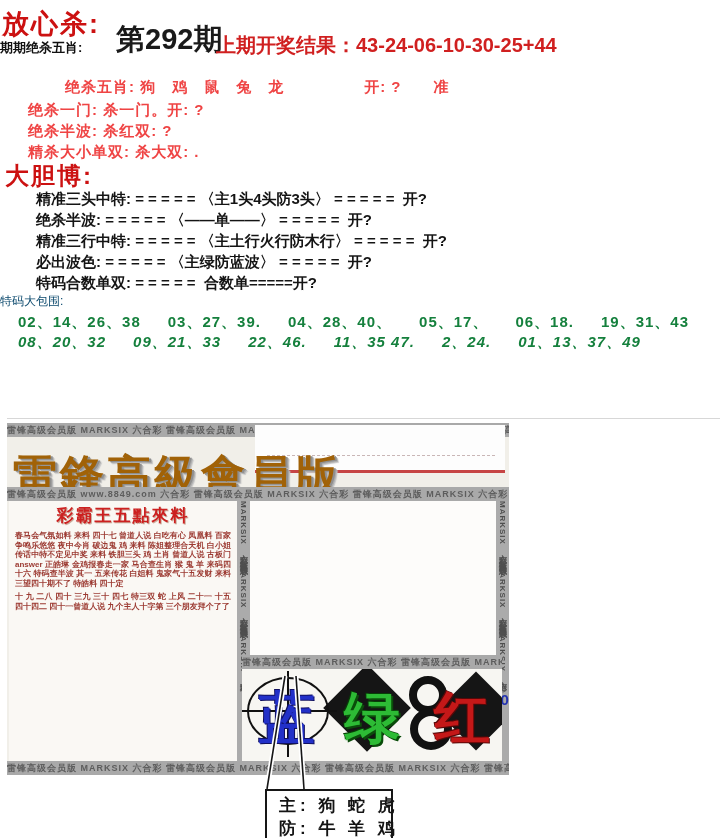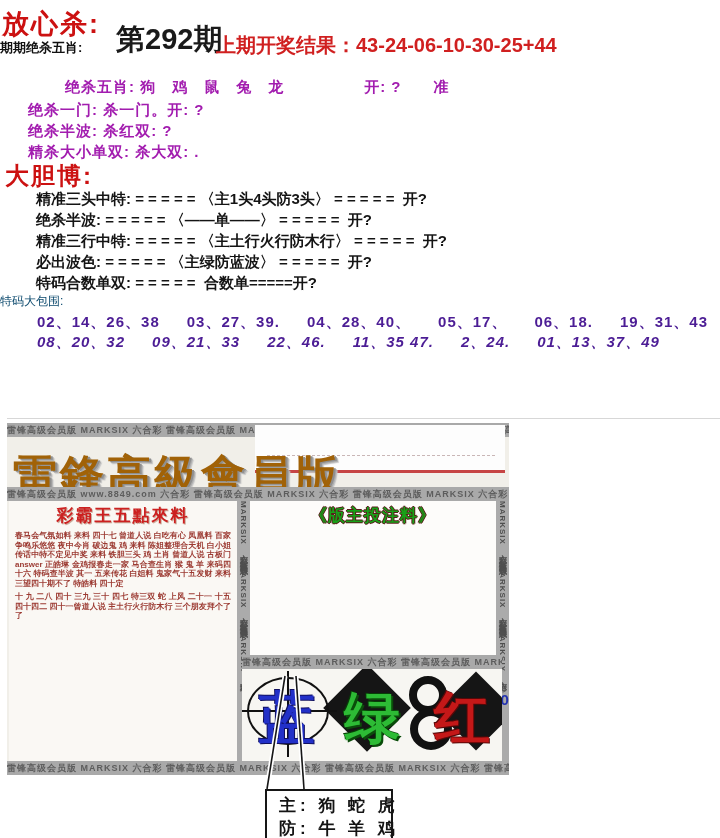--- a/index.html
+++ b/index.html
@@ -6,34 +6,34 @@
   html,body { width:720px; height:838px; overflow:hidden; background:#fff;
     font-family:"Liberation Sans","DejaVu Sans",sans-serif; }
   .abs { position:absolute; }
   body { position:relative; }
 
   
   .brand { left:2px; top:6px; color:#cc1111; font-weight:bold; font-size:27px; letter-spacing:2px; }
   .subbrand { left:0px; top:39px; color:#111; font-weight:bold; font-size:13px; }
   .issue { left:116px; top:20px; color:#1a1a1a; font-weight:bold; font-size:29px; }
   .lastresult { left:216px; top:32px; color:#d02020; font-weight:bold; font-size:20px; }
-  .kline { color:#a21caf; font-weight:bold; font-size:15px; letter-spacing:1px; white-space:pre; }
+  .kline { color:#ef4444; font-weight:bold; font-size:15px; letter-spacing:1px; white-space:pre; }
   .k0 { left:65px; top:78px; }
   .k1 { left:28px; top:101px; }
   .k2 { left:28px; top:122px; }
   .k3 { left:28px; top:143px; }
   .boldbet-title { left:5px; top:160px; color:#cc1111; font-weight:bold; font-size:24px; letter-spacing:2px; }
   .bline { color:#141414; font-weight:bold; font-size:15px; white-space:pre; }
   .b0 { left:36px; top:190px; }
   .b1 { left:36px; top:211px; }
   .b2 { left:36px; top:232px; }
   .b3 { left:36px; top:253px; }
   .b4 { left:36px; top:274px; }
   .bigwrap-title { left:0px; top:293px; color:#0c4a6e; font-weight:normal; font-size:12px; }
-  .numrow { left:18px; display:flex; gap:27px; color:#4c1d95; font-weight:bold; font-size:15px; letter-spacing:1px; white-space:pre;margin-left:19px; }
+  .numrow { left:18px; display:flex; gap:27px; color:#15803d; font-weight:bold; font-size:15px; letter-spacing:1px; white-space:pre; }
   .numrow1 { top:313px; }
   .numrow2 { top:333px;font-style:italic; }
 
   .topline { left:7px; top:418px; width:713px; height:0; border-top:1px solid #d7d7d7; }
 
   
   .poster { left:7px; top:423px; width:502px; height:352px; background:#f1efe9; overflow:hidden; }
   .wm-band { position:absolute; left:0; width:502px; height:14px; background:#a9a9a9; color:#5d5d5d;
     font-size:9px; font-weight:bold; line-height:14px; white-space:nowrap; overflow:hidden; letter-spacing:1px; }
   .band1 { top:0; }
@@ -122,28 +122,27 @@
   <div class="wm-band band1">雷锋高级会员版  MARKSIX  六合彩  雷锋高级会员版  MARKSIX  六合彩  雷锋高级会员版  MARKSIX  六合彩  雷锋高级会员版  MARKSIX  六合彩  雷锋高级会员版</div>
   <div class="abs whitebox">
     <span class="faintline"></span>
   </div>
   <div class="abs poster-title">雷鋒高級會員版</div>
   <div class="wm-band band2">雷锋高级会员版  www.8849.com  六合彩  雷锋高级会员版  MARKSIX  六合彩  雷锋高级会员版  MARKSIX  六合彩  雷锋高级会员版  MARKSIX  六合彩</div>
 
   <div class="abs lpanel">
     <div class="lpanel-header">彩霸王五點來料</div>
     <div class="filler">春马会气氛如料 来料 四十七 曾道人说 白吃有心 凤凰料 百家争鸣乐悠悠 夜中今肖 破边鬼 鸡 来料 陈姐整理合天机 白小姐传话中特不定见中奖 来料 铁胆三头 鸡 土肖 曾道人说 古板门answer 正皓琳 金鸡报春走一家 马合查生肖 猴 鬼 羊 来码四十六 特码查半波 其一 五来传花 白姐料 鬼家气十五发财 来料 三望四十期不了 特皓料 四十定</div>
-    <div class="filler">十 九 二八 四十 三九 三十 四七 特三双 蛇 上风 二十一 十五 四十四二 四十一曾道人说 主土行火行防木行 三个朋友拜个了了</div>
+    <div class="filler">十 九 二八 四十 三九 三十 四七 特三双 蛇 上风 二十一 十五 四十四二 四十一曾道人说 九个主人十字第 三个朋友拜个了了</div>
   </div>
 
   <div class="vstrip vstrip-mid">MARKSIX 六合彩 雷锋高级会员版 MARKSIX 六合彩 雷锋高级会员版 MARKSIX 六合彩</div>
   <div class="vstrip vstrip-right">MARKSIX 六合彩 雷锋高级会员版 MARKSIX 六合彩 雷锋高级会员版 MARKSIX 六合彩</div>
 
   <div class="abs rpanel">
-    <div class="rpanel-header">《版主投注料》</div>
     <div class="dotline"></div>
     <div class="invest">总投资: 1800赢, 22000总赢: ?</div>
     <div class="betmain">主: 狗、蛇、虎（各下100元）总: 1200</div>
     <div class="betdef">防: 牛、羊、鸡（各下50元）总: 600</div>
   </div>
 
   <div class="wm-band band3">雷锋高级会员版  MARKSIX  六合彩  雷锋高级会员版  MARKSIX  六合彩  雷锋高级会员版  MARKSIX  六合彩  雷锋高级会员版  MARKSIX  六合彩  雷锋高级会员版</div>
 
   <div class="abs charzone">
     <div class="diamond dia-green"></div>

